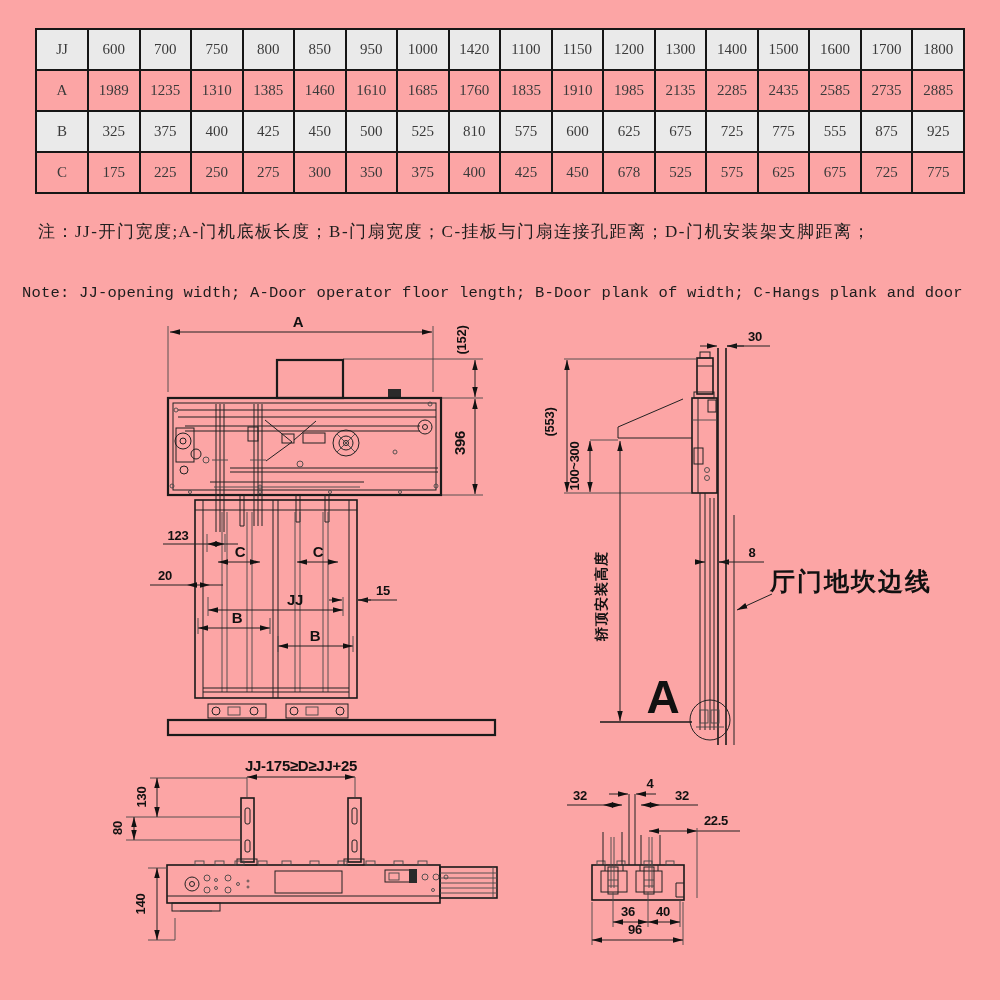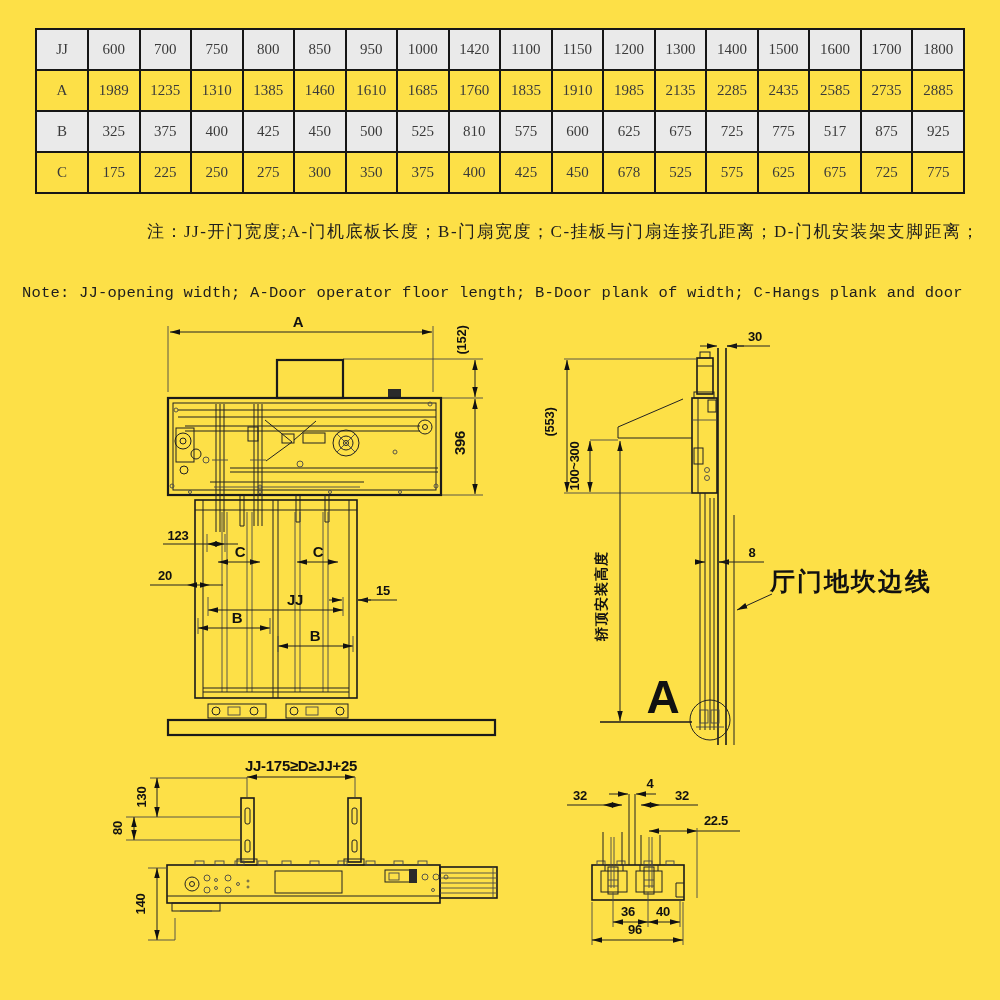--- a/index.html
+++ b/index.html
@@ -1,27 +1,27 @@
 <!DOCTYPE html>
 <html><head>
 <meta charset="utf-8">
 <style>
   html,body{margin:0;padding:0;background:#fff;}
-  .page{position:relative;width:1000px;height:1000px;background:#fde047;overflow:hidden;
+  .page{position:relative;width:1000px;height:1000px;background:#fca5a5;overflow:hidden;
         font-family:"Liberation Serif",serif;}
   
   .spec-table{position:absolute;left:35px;top:28px;width:930px;border-collapse:collapse;
               table-layout:fixed;border:1px solid #161616;}
   .spec-table td{border:2px solid #161616;height:39px;text-align:center;vertical-align:middle;
                  font:15px "Liberation Serif",serif;color:#3a3a3a;padding:0;overflow:hidden;}
   .spec-table td:first-child{width:50px;}
   .spec-table tr.shaded td{background:#eaeaea;}
   
   .notes{position:absolute;left:22px;top:220px;width:958px;color:#1d1d1d;}
-  .note-cn{font:17px "Liberation Serif",serif;letter-spacing:1.5px;padding-left:16px;margin-bottom:5px;text-align:right;}
+  .note-cn{font:17px "Liberation Serif",serif;letter-spacing:1.5px;padding-left:16px;margin-bottom:5px;}
   .note-en{font:15.5px "Liberation Mono",monospace;letter-spacing:0.2px;line-height:26px;margin-top:37px;}
   
   svg.drawing{position:absolute;left:0;top:300px;}
   .ln{stroke:#222;stroke-width:1;fill:none}
   .ln15{stroke:#1a1a1a;stroke-width:1.6;fill:none}
   .ln2{stroke:#1a1a1a;stroke-width:2.2;fill:none}
   .thin{stroke:#474747;stroke-width:0.9;fill:none}
   .dim,.lead{stroke:#222;stroke-width:1;fill:none}
   .dt{font:700 13px "Liberation Sans",sans-serif;fill:#111;letter-spacing:-0.3px;}
   .dtm{font:700 15px "Liberation Sans",sans-serif;fill:#111;letter-spacing:-0.3px;}
@@ -85,21 +85,21 @@
           <td>450</td>
           <td>500</td>
           <td>525</td>
           <td>810</td>
           <td>575</td>
           <td>600</td>
           <td>625</td>
           <td>675</td>
           <td>725</td>
           <td>775</td>
-          <td>517</td>
+          <td>555</td>
           <td>875</td>
           <td>925</td>
         </tr>
         <tr>
           <td>C</td>
           <td>175</td>
           <td>225</td>
           <td>250</td>
           <td>275</td>
           <td>300</td>

